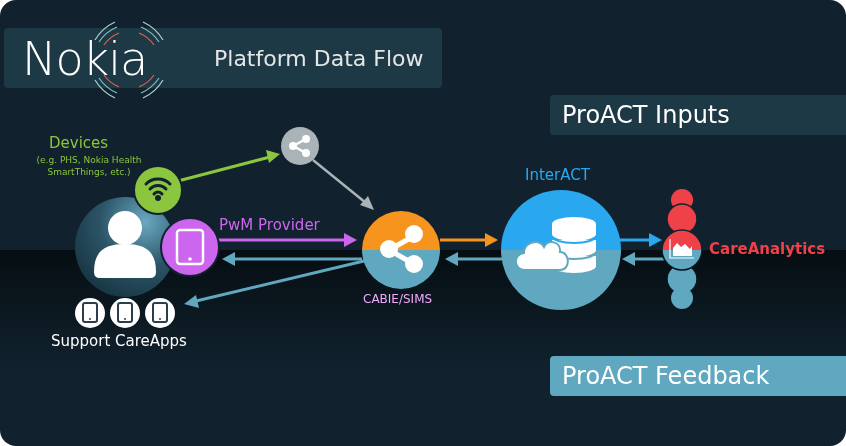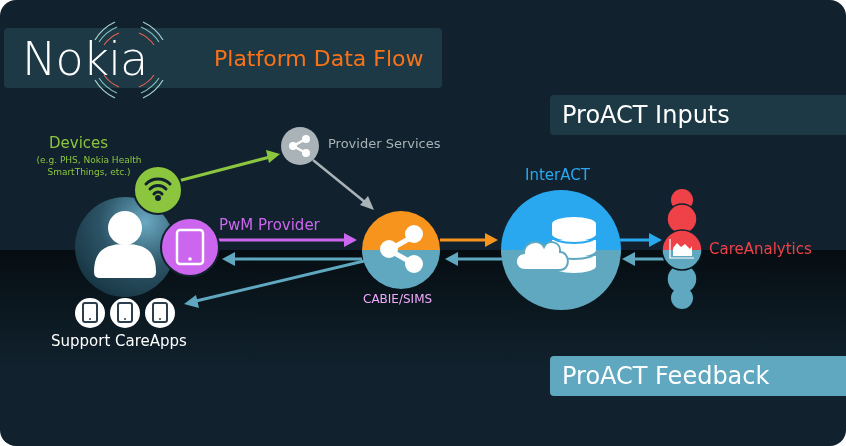--- a/index.html
+++ b/index.html
@@ -17,21 +17,21 @@
     .title-bar {
       position:absolute; left:4px; top:28px; width:438px; height:60px;
       background:#1d3946; border-radius:4px;
     }
     .logo-text {
       position:absolute; left:22px; top:30px;
       font-size:46px; color:#ffffff; letter-spacing:-1px; line-height:58px;
       font-weight:300;
     }
     .subtitle {
-      position:absolute; left:214px; top:44px; font-size:22px; color:#f97316; line-height:30px;
+      position:absolute; left:214px; top:44px; font-size:22px; color:#e5e5e5; line-height:30px;
     }
     .tag {
       position:absolute; left:550px; width:296px; height:40px;
       border-radius:4px 0 0 4px; color:#ffffff; font-size:24px; line-height:40px; padding-left:12px;
       box-sizing:border-box;
     }
     .tag.inputs { top:95px; background:#1d3946; }
     .tag.feedback { top:356px; background:#5fa8c0; }
     .label { position:absolute; white-space:nowrap; }
     svg.diagram { position:absolute; left:0; top:0; }
@@ -217,24 +217,23 @@
   <div class="logo-text">Nokia</div>
   <div class="subtitle">Platform Data Flow</div>
 
   <div class="tag feedback">ProACT Feedback</div>
   <div class="tag inputs">ProACT Inputs</div>
 
   <div class="label" style="left:49px; top:134px; font-size:15px; color:#8cc63f;">Devices</div>
   <div class="label" style="left:36px; top:155px; font-size:9px; color:#8cc63f; width:106px; text-align:center;">(e.g. PHS, Nokia Health</div>
   <div class="label" style="left:36px; top:167px; font-size:9px; color:#8cc63f; width:106px; text-align:center;">SmartThings, etc.)</div>
 
-  <div class="label" style="left:328px; top:136px; font-size:13px; color:#a9b3b8;">Provider Services</div>
 
   <div class="label" style="left:219px; top:216px; font-size:15px; color:#cc66ee;">PwM Provider</div>
 
   <div class="label" style="left:363px; top:292px; font-size:12px; color:#f0abfc;">CABIE/SIMS</div>
 
   <div class="label" style="left:525px; top:166px; font-size:15px; color:#29a8f0;">InterACT</div>
 
-  <div class="label" style="left:709px; top:240px; font-size:15px; color:#ef4148;">CareAnalytics</div>
+  <div class="label" style="left:709px; top:240px; font-size:15px; color:#ef4148;font-weight:bold;">CareAnalytics</div>
 
   <div class="label" style="left:51px; top:332px; font-size:15px; color:#ffffff;">Support CareApps</div>
 </div>
 
 </body></html>

